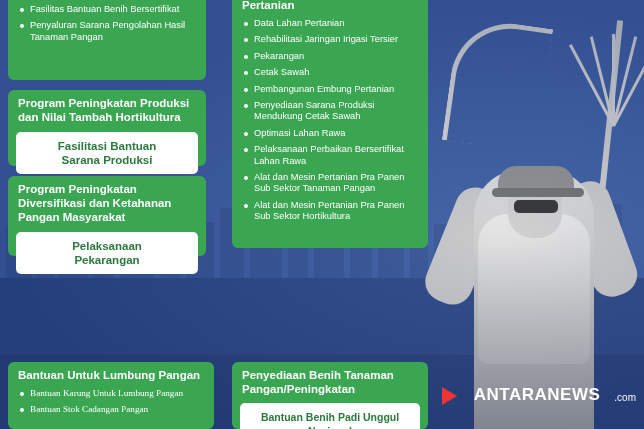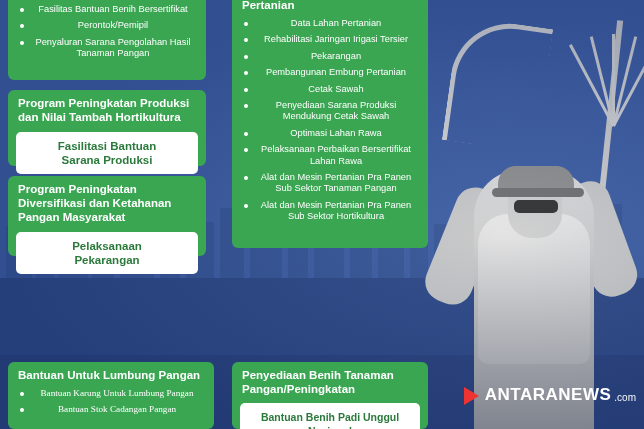--- a/index.html
+++ b/index.html
@@ -46,21 +46,21 @@
     padding:6px 10px 2px 10px;
   }
   .pill{
     background:#fff;border-radius:5px;margin:6px 8px 8px 8px;
     color:#2b7a3c;font-weight:bold;font-size:11.5px;text-align:center;
     padding:7px 22px;line-height:14px;
   }
   ul.bul{list-style:none;margin:0;padding:4px 10px 8px 10px;}
   ul.bul li{
     position:relative;padding-left:12px;margin:0 0 5px 0;
-    font-size:9.3px;line-height:11.4px;color:#fff;text-align:center;
+    font-size:9.3px;line-height:11.4px;color:#fff;
   }
   ul.bul li:before{
     content:"";position:absolute;left:2px;top:4px;width:4px;height:4px;border-radius:50%;background:#fff;
   }
 
   
   #card-benih{left:8px;top:-28px;width:198px;height:108px;}
   #card-hortikultura{left:8px;top:90px;width:198px;height:76px;}
   #card-diversifikasi{left:8px;top:176px;width:198px;height:80px;}
 
@@ -78,21 +78,21 @@
     padding:8px 0 0 14px;letter-spacing:.1px;
   }
 
   
   #card-lumbung{left:8px;top:362px;width:206px;height:67px;}
   #card-penyediaan{left:232px;top:362px;width:196px;height:67px;}
   #card-penyediaan .pill{margin-top:5px;font-size:10.5px;padding:7px 4px;}
   #card-lumbung ul.bul li{font-size:9.2px;font-family:Liberation Serif, serif;}
 
   
-  .wm{position:absolute;right:8px;bottom:24px;display:flex;align-items:flex-end;gap:6px;padding-left:9px;}
+  .wm{position:absolute;right:8px;bottom:24px;display:flex;align-items:flex-end;gap:17px;padding-left:9px;}
   .wm-tri{width:0;height:0;border-left:15px solid #e33; border-top:9px solid transparent;border-bottom:9px solid transparent;}
   .wm-t1{color:#fff;font-weight:bold;font-size:17px;letter-spacing:.5px;}
   .wm-t2{color:#fff;font-size:10px;opacity:.95;margin-left:-3px;align-self:flex-end;margin-bottom:2px;}
 </style>
 </head>
 <body>
 
 <div class="stage">
 
   <div class="bg-base"></div>
@@ -140,43 +140,42 @@
     <div class="fg-head"></div>
     <div class="fg-hat"></div>
     <div class="fg-hatbrim"></div>
     <div class="fg-glass"></div>
   </div>
   <div class="vignette"></div>
 
   <div class="card green" id="card-benih">
     <ul class="bul" style="padding-top:32px;">
       <li>Fasilitas Bantuan Benih Bersertifikat</li>
-      <li>Perontok/Pemipil</li>
       <li>Penyaluran Sarana Pengolahan Hasil Tanaman Pangan</li>
     </ul>
   </div>
 
   <div class="card green" id="card-hortikultura">
     <div class="card-title">Program Peningkatan Produksi dan Nilai Tambah Hortikultura</div>
     <div class="pill">Fasilitasi Bantuan Sarana Produksi</div>
   </div>
 
   <div class="card green" id="card-diversifikasi">
     <div class="card-title">Program Peningkatan Diversifikasi dan Ketahanan Pangan Masyarakat</div>
     <div class="pill">Pelaksanaan Pekarangan</div>
   </div>
 
   <div class="card green" id="card-sarana">
     <div class="card-title">Sarana dan Prasarana Pertanian</div>
     <ul class="bul">
       <li>Data Lahan Pertanian</li>
       <li>Rehabilitasi Jaringan Irigasi Tersier</li>
       <li>Pekarangan</li>
+      <li>Cetak Sawah</li>
       <li>Pembangunan Embung Pertanian</li>
-      <li>Cetak Sawah</li>
       <li>Penyediaan Sarana Produksi Mendukung Cetak Sawah</li>
       <li>Optimasi Lahan Rawa</li>
       <li>Pelaksanaan Perbaikan Bersertifikat Lahan Rawa</li>
       <li>Alat dan Mesin Pertanian Pra Panen Sub Sektor Tanaman Pangan</li>
       <li>Alat dan Mesin Pertanian Pra Panen Sub Sektor Hortikultura</li>
     </ul>
   </div>
 
   <div id="banner">
     <div class="btxt">PROGRAM/KEGIATAN PRIORITAS APBD TAHUN 2020</div>

